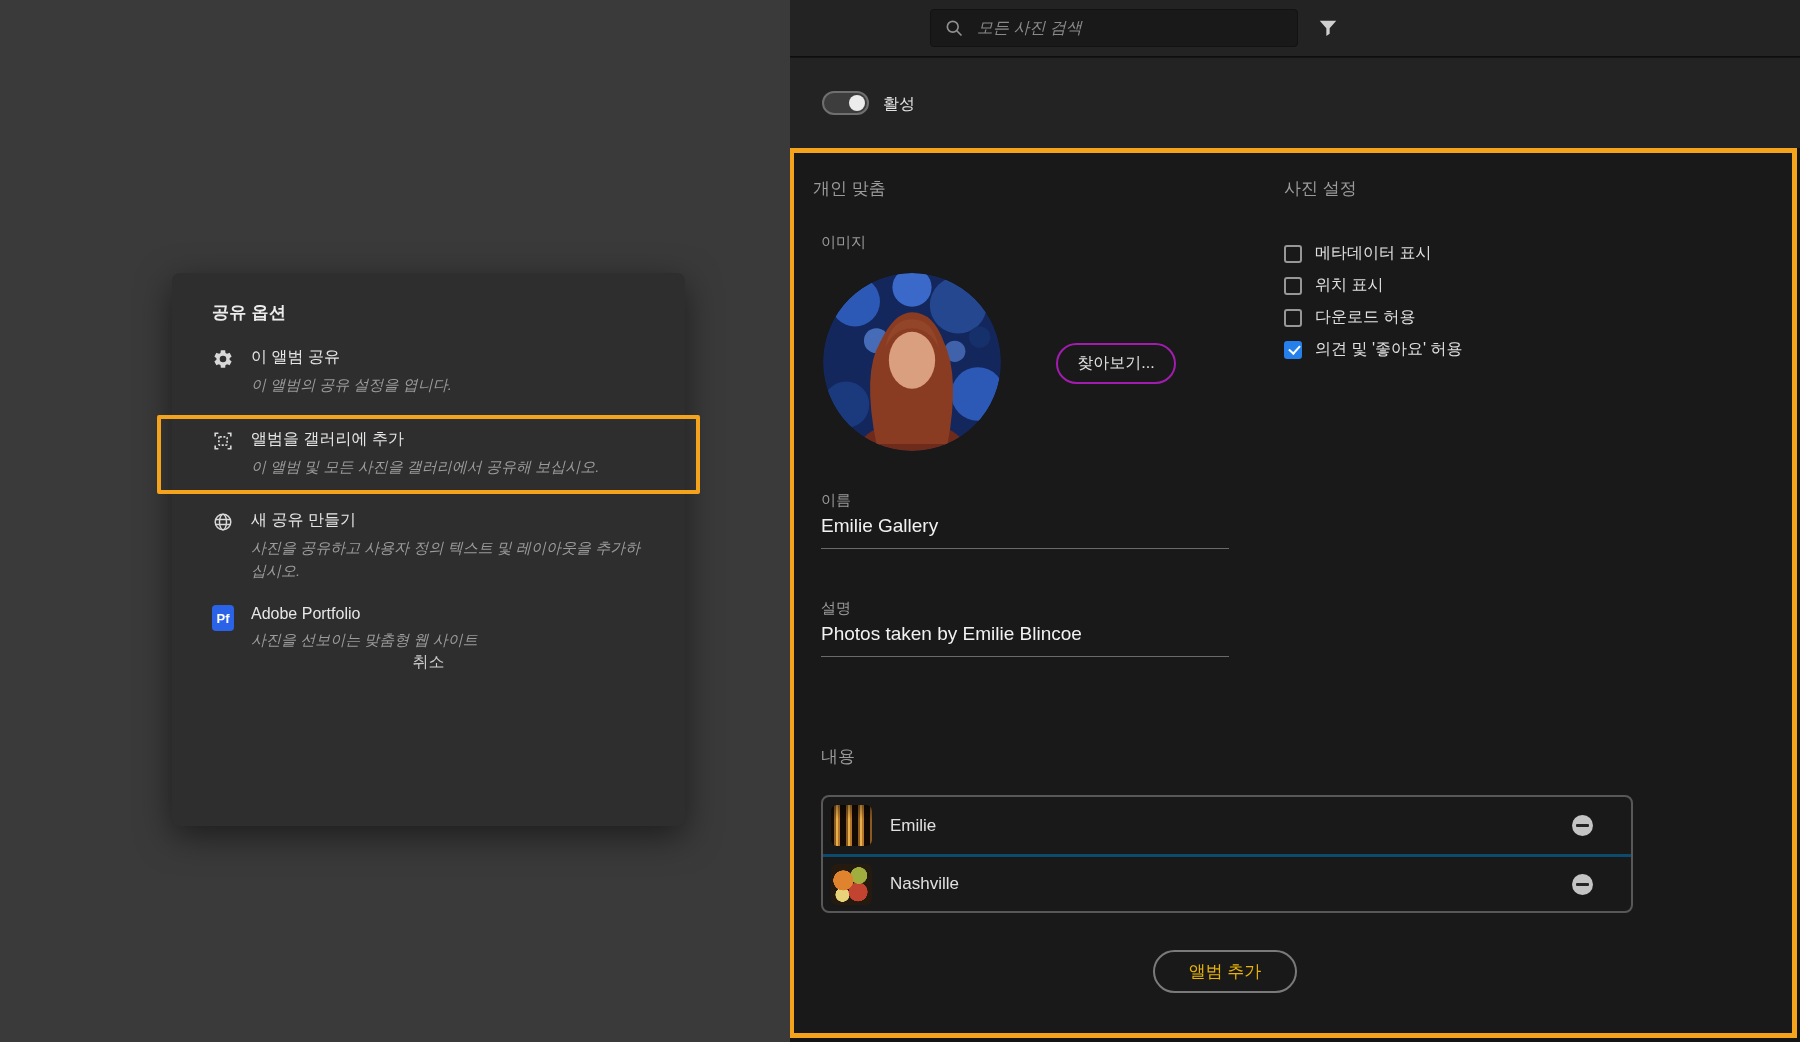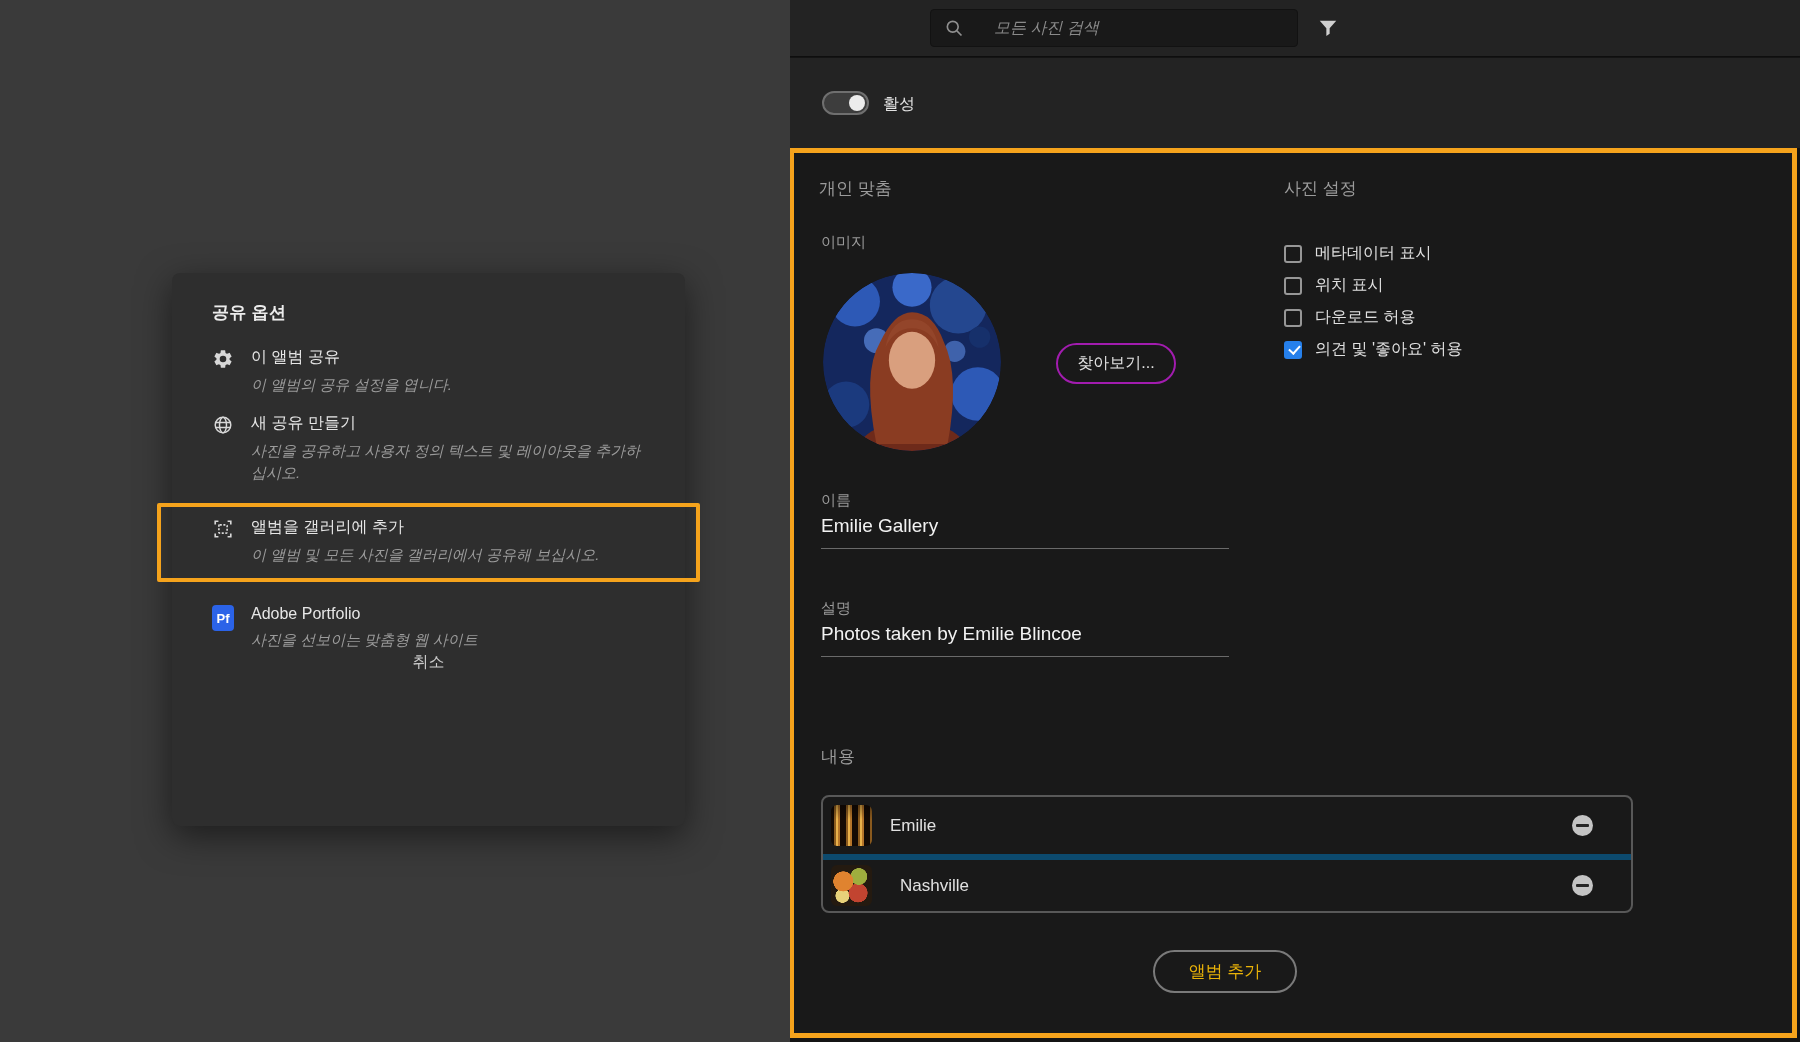--- a/index.html
+++ b/index.html
@@ -44,21 +44,21 @@
   
   .right-region { position:absolute; left:790px; top:0; width:1010px; height:1042px; background:#141414; overflow:hidden; }
 
   .topbar {
     position:absolute; left:0; top:0; width:100%; height:57px; background:#232323;
     border-bottom:1px solid #0e0e0e; display:flex; align-items:center;
   }
   .search-box {
     margin-left:140px; width:368px; height:38px; background:#191919;
     border:1px solid #121212; border-radius:4px;
-    display:flex; align-items:center; gap:30px; padding:0 13px; cursor:text;
+    display:flex; align-items:center; gap:13px; padding:0 13px; cursor:text;
   }
   .search-icon { width:20px; height:20px; color:#8f8f8f; flex:none; }
   .search-placeholder { font-size:16px; font-style:italic; color:#8a8a8a; white-space:nowrap; }
   .filter-icon { margin-left:19px; width:22px; height:22px; color:#cfcfcf; cursor:pointer; }
 
   .status-row { position:absolute; left:0; top:58px; width:100%; height:90px; background:#232323; }
   .toggle {
     position:absolute; left:32px; top:33px; width:47px; height:24px; border-radius:13px;
     background:#3d3d3d; border:2px solid #6f6f6f; cursor:pointer;
   }
@@ -71,41 +71,41 @@
 
   
   .gallery-panel {
     position:absolute; left:-1px; top:148px; width:1008px; height:890px;
     border:5px solid #f5a31c; background:#191919;
   }
   .gp-abs { position:absolute; }
   .gp-heading { font-size:17px; color:#9b9b9b; }
   .gp-label { font-size:15px; color:#9b9b9b; }
 
-  .p-personalize { left:25px; top:24px; }
+  .p-personalize { left:19px; top:24px; }
   .p-photoset { left:490px; top:24px; }
   .p-image-label { left:27px; top:80px; }
 
   .avatar { left:29px; top:120px; width:178px; height:178px; border-radius:50%; overflow:hidden; }
   .browse-btn {
     left:262px; top:190px; width:120px; height:41px;
     border:2px solid #a21caf; border-radius:21px; background:transparent;
     color:#e2e2e2; font-size:16px; display:flex; align-items:center; justify-content:center; cursor:pointer;
   }
 
   .p-name-label { left:27px; top:338px; }
   .field { left:27px; top:362px; width:408px; font-size:19px; color:#f2f2f2;
            border-bottom:1px solid #6a6a6a; padding-bottom:11px; cursor:text; }
   .p-desc-label { left:27px; top:446px; }
   .field-desc { top:470px; }
 
   .p-content-label { left:27px; top:592px; }
   .album-list { left:27px; top:642px; width:812px; border:2px solid #585858; border-radius:8px; background:transparent; }
   .album-row { height:57px; display:flex; align-items:center; padding:0 38px 0 8px; }
-  .album-row + .album-row { border-top:6px solid #0c4a6e;gap:10px; }
+  .album-row + .album-row { border-top:3px solid #0c4a6e; }
   .album-thumb { width:41px; height:41px; border-radius:6px; flex:none; }
   .thumb-emilie {
     background:
       linear-gradient(180deg, rgba(0,0,0,.35), rgba(0,0,0,0) 35%),
       repeating-linear-gradient(90deg, #140a04 0 3px, #8a5a1e 3px 5px, #e8b04a 5px 7px, #b5752a 7px 9px, #140a04 9px 12px);
   }
   .thumb-nashville {
     background:
       radial-gradient(circle at 30% 40%, #e0832f 0 26%, rgba(0,0,0,0) 27%),
       radial-gradient(circle at 68% 28%, #9fae3e 0 20%, rgba(0,0,0,0) 21%),
@@ -146,44 +146,44 @@
         <svg viewBox="0 0 24 24" fill="currentColor" width="22" height="22">
             <path d="M19.14 12.94c.04-.3.06-.61.06-.94 0-.32-.02-.64-.07-.94l2.03-1.58a.49.49 0 0 0 .12-.61l-1.92-3.32a.49.49 0 0 0-.59-.22l-2.39.96c-.5-.38-1.03-.7-1.62-.94l-.36-2.54a.48.48 0 0 0-.48-.41h-3.84c-.24 0-.43.17-.47.41l-.36 2.54c-.59.24-1.13.57-1.62.94l-2.39-.96a.49.49 0 0 0-.59.22L2.74 8.87c-.12.21-.08.47.12.61l2.03 1.58c-.05.3-.09.63-.09.94s.02.64.07.94l-2.03 1.58a.49.49 0 0 0-.12.61l1.92 3.32c.12.22.37.29.59.22l2.39-.96c.5.38 1.03.7 1.62.94l.36 2.54c.05.24.24.41.48.41h3.84c.24 0 .44-.17.47-.41l.36-2.54c.59-.24 1.13-.56 1.62-.94l2.39.96c.22.08.47 0 .59-.22l1.92-3.32c.12-.22.07-.47-.12-.61l-2.01-1.58zM12 15.6A3.6 3.6 0 1 1 12 8.4a3.6 3.6 0 0 1 0 7.2z"></path>
           </svg>
       </span>
       <span class="mi-texts">
         <span class="mi-label" style="display:block">이 앨범 공유</span>
         <span class="mi-desc" style="display:block">이 앨범의 공유 설정을 엽니다.</span>
       </span>
     </div>
 
+    <div class="menu-item on">
+      <span class="mi-icon">
+        <svg viewBox="0 0 24 24" fill="none" stroke="currentColor" stroke-width="1.8" width="22" height="22">
+          <path d="M3.5 7V3.5H7 M17 3.5h3.5V7 M20.5 17v3.5H17 M7 20.5H3.5V17"></path>
+          <rect x="7.5" y="7.5" width="9" height="9" rx="1" stroke-dasharray="2.2 1.7"></rect>
+        </svg>
+      </span>
+      <span class="mi-texts">
+        <span class="mi-label" style="display:block">앨범을 갤러리에 추가</span>
+        <span class="mi-desc" style="display:block">이 앨범 및 모든 사진을 갤러리에서 공유해 보십시오.</span>
+      </span>
+    </div>
+
     <div class="menu-item after-hl">
       <span class="mi-icon">
         <svg viewBox="0 0 24 24" fill="none" stroke="currentColor" stroke-width="1.6" width="22" height="22">
           <circle cx="12" cy="12" r="8.5"></circle>
           <ellipse cx="12" cy="12" rx="3.8" ry="8.5"></ellipse>
           <path d="M3.8 9.2h16.4M3.8 14.8h16.4"></path>
         </svg>
       </span>
       <span class="mi-texts">
         <span class="mi-label" style="display:block">새 공유 만들기</span>
         <span class="mi-desc" style="display:block">사진을 공유하고 사용자 정의 텍스트 및 레이아웃을 추가하십시오.</span>
-      </span>
-    </div>
-
-    <div class="menu-item on">
-      <span class="mi-icon">
-        <svg viewBox="0 0 24 24" fill="none" stroke="currentColor" stroke-width="1.8" width="22" height="22">
-          <path d="M3.5 7V3.5H7 M17 3.5h3.5V7 M20.5 17v3.5H17 M7 20.5H3.5V17"></path>
-          <rect x="7.5" y="7.5" width="9" height="9" rx="1" stroke-dasharray="2.2 1.7"></rect>
-        </svg>
-      </span>
-      <span class="mi-texts">
-        <span class="mi-label" style="display:block">앨범을 갤러리에 추가</span>
-        <span class="mi-desc" style="display:block">이 앨범 및 모든 사진을 갤러리에서 공유해 보십시오.</span>
       </span>
     </div>
 
 
     <div class="menu-item">
       <span class="pf-badge">Pf</span>
       <span class="mi-texts">
         <span class="mi-label" style="display:block">Adobe Portfolio</span>
         <span class="mi-desc" style="display:block">사진을 선보이는 맞춤형 웹 사이트</span>
       </span>

